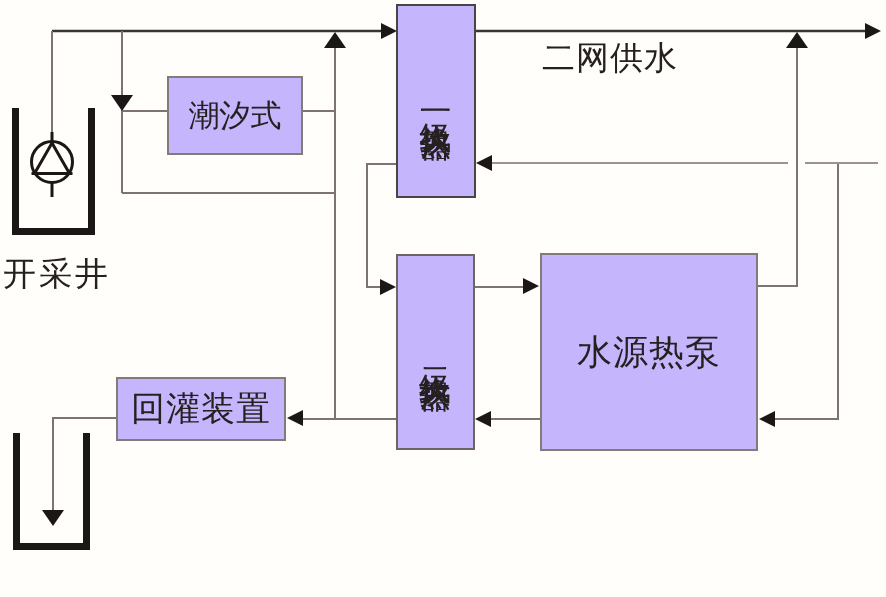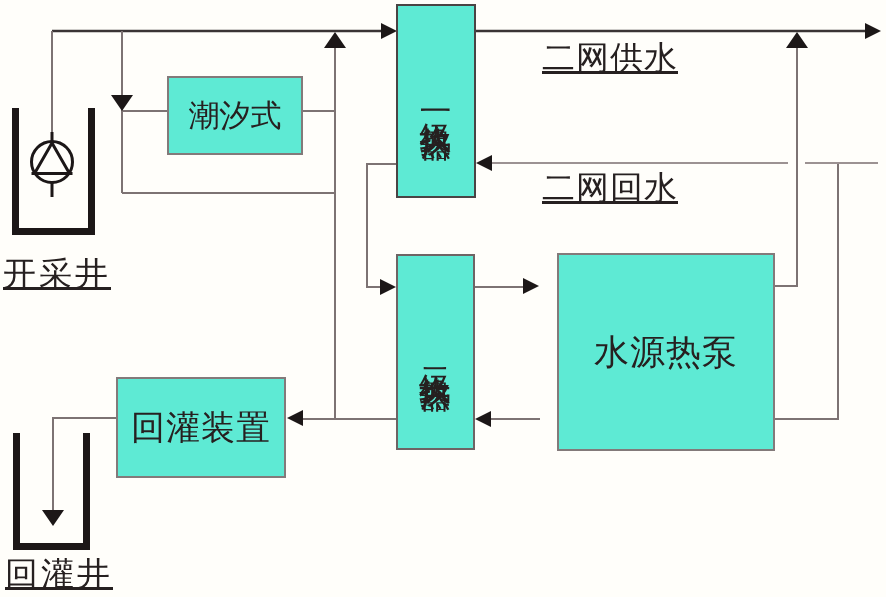--- a/index.html
+++ b/index.html
@@ -4,34 +4,34 @@
 <style>
   html,body { margin:0; padding:0; background:#ffffff; }
   #stage {
     position:relative; width:886px; height:597px;
     background:#fffefa;
     font-family:"Liberation Serif","DejaVu Serif",serif;
     color:#262020; overflow:hidden;
   }
   #wires { position:absolute; left:0; top:0; width:886px; height:597px; }
   .box {
-    position:absolute; box-sizing:border-box; background:#5eead4;
+    position:absolute; box-sizing:border-box; background:#c4b5fd;
     display:flex; align-items:center; justify-content:center;
     text-align:center; border:2px solid #837a7a;
   }
   .box-tidal   { left:167px; top:76px;  width:136px; height:79px; font-size:31px; line-height:1.22; }
   .box-hx1     { left:396px; top:4px;   width:80px;  height:194px; border-color:#4a4444; }
   .box-hx2     { left:396px; top:254px; width:79px;  height:196px; border-color:#6e6464; }
-  .box-pump    { left:540px; top:253px; width:218px; height:198px; font-size:35px; letter-spacing:1px;margin-left:17px; }
-  .box-reinj   { left:116px; top:377px; width:170px; height:101px;  font-size:34px; letter-spacing:1px; }
+  .box-pump    { left:540px; top:253px; width:218px; height:198px; font-size:35px; letter-spacing:1px; }
+  .box-reinj   { left:116px; top:377px; width:170px; height:64px;  font-size:34px; letter-spacing:1px; }
   .vtext {
     writing-mode:vertical-rl; text-orientation:upright;
     font-size:32px; letter-spacing:3px;
   }
-  .flabel { position:absolute; font-size:33px; white-space:nowrap; letter-spacing:1px;text-decoration:underline; }
+  .flabel { position:absolute; font-size:33px; white-space:nowrap; letter-spacing:1px; }
   .lbl-supply { left:542px; top:36px;  }
   .lbl-return { left:542px; top:166px; }
   .lbl-pwell  { left:3px;   top:252px; letter-spacing:3px;text-align:right; }
   .lbl-rwell  { left:5px;   top:552px; letter-spacing:3px; }
 </style>
 </head>
 <body>
 
 <div id="stage">
 
@@ -110,17 +110,15 @@
 
   <div class="box box-pump">
     <div>水源热泵</div>
   </div>
 
   <div class="box box-reinj">
     <div>回灌装置</div>
   </div>
 
   <div class="flabel lbl-supply">二网供水</div>
-  <div class="flabel lbl-return">二网回水</div>
   <div class="flabel lbl-pwell">开采井</div>
-  <div class="flabel lbl-rwell">回灌井</div>
 
 </div>
 
 </body></html>

